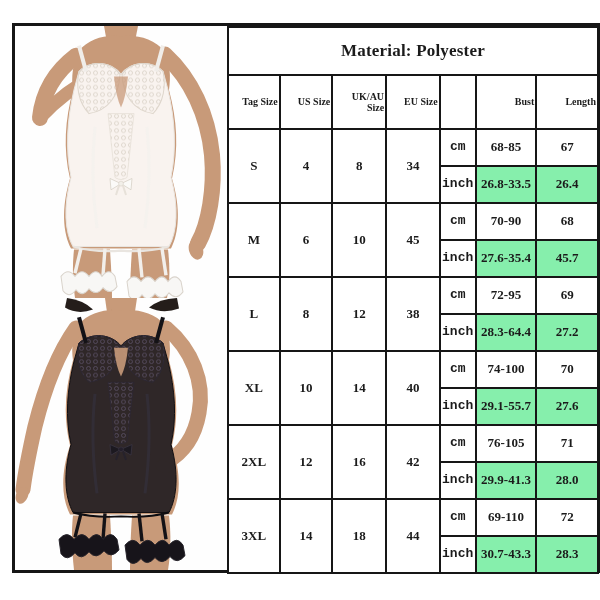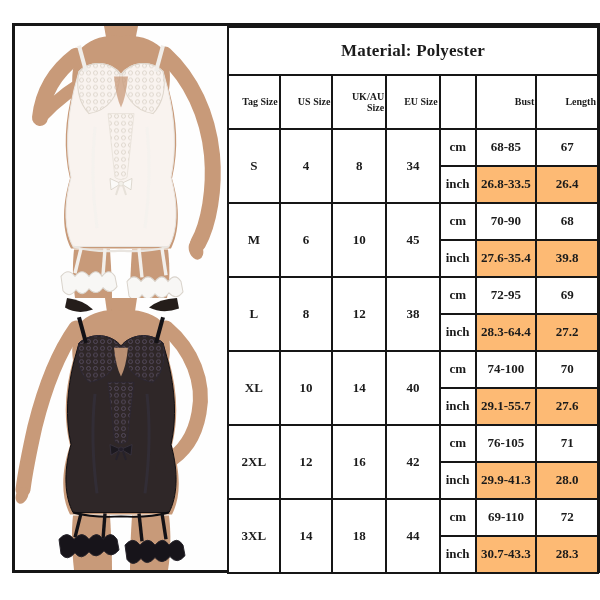--- a/index.html
+++ b/index.html
@@ -10,22 +10,22 @@
   .photos{width:212px;min-width:212px;display:flex;flex-direction:column;background:#fff;}
   .photo{flex:1;margin:0;position:relative;overflow:hidden;background:#fff;}
   .photo svg{display:block;width:100%;height:100%;}
   table.size-table{flex:1;border-collapse:collapse;table-layout:fixed;height:100%;
        font-weight:bold;color:#1b1b1b;background:#fff;}
   .size-table td,.size-table th{border:2px solid #161616;text-align:center;vertical-align:middle;
        padding:0 1px;font-size:13px;line-height:1.12;font-weight:bold;overflow:hidden;}
   .title-row td{font-size:17px;height:46px;letter-spacing:.2px;}
   .header-row th{height:52px;font-size:10px;text-align:right;}
   .data-row td{height:35px;}
-  td.gray{background:#fdba74;}
-  .unit-cell{font-size:13px;}
+  td.gray{background:#86efac;}
+  .unit-cell{font-size:13px;font-family:Liberation Mono, monospace;}
 </style>
 </head>
 <body>
 
 <div class="canvas">
   <div class="box">
 
     <div class="photos">
 
       <figure class="photo">
@@ -188,21 +188,21 @@
             <td rowspan="2">6</td>
             <td rowspan="2">10</td>
             <td rowspan="2">45</td>
             <td class="unit-cell">cm</td>
             <td>70-90</td>
             <td>68</td>
           </tr>
           <tr class="data-row">
             <td class="unit-cell">inch</td>
             <td class="gray">27.6-35.4</td>
-            <td class="gray">39.8</td>
+            <td class="gray">45.7</td>
           </tr>
           <tr class="data-row">
             <td rowspan="2">L</td>
             <td rowspan="2">8</td>
             <td rowspan="2">12</td>
             <td rowspan="2">38</td>
             <td class="unit-cell">cm</td>
             <td>72-95</td>
             <td>69</td>
           </tr>

